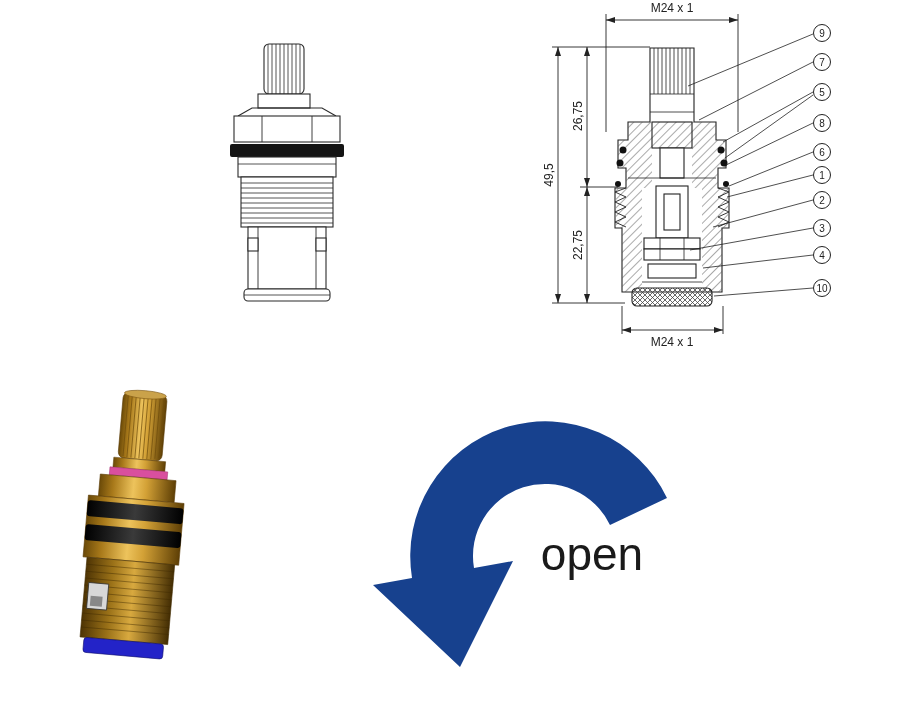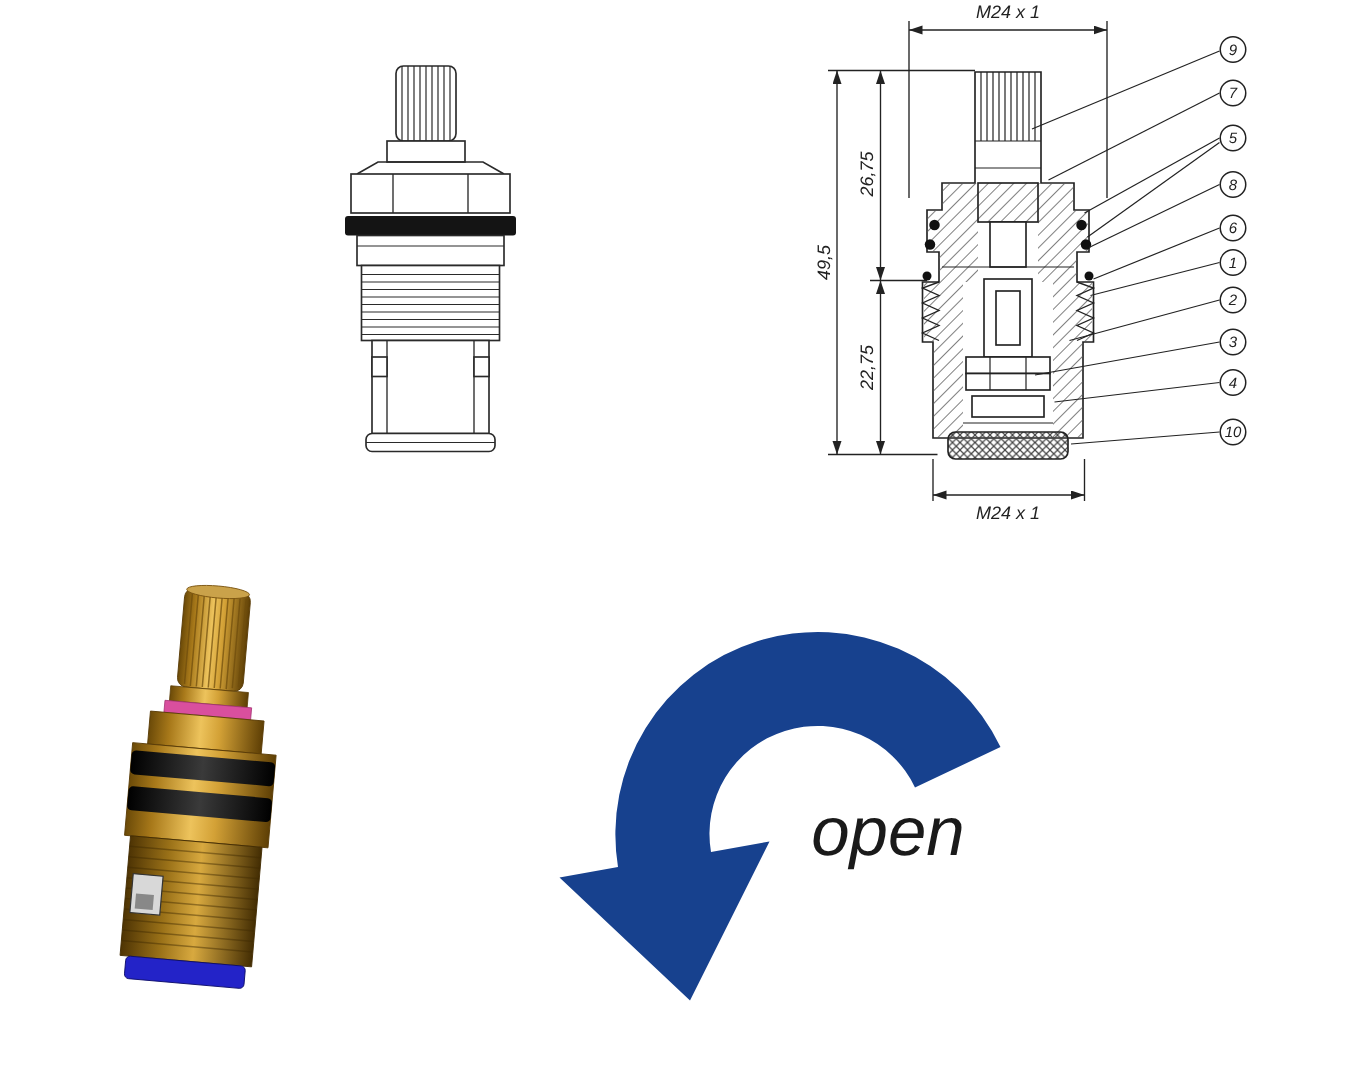--- a/index.html
+++ b/index.html
@@ -3,21 +3,20 @@
 <meta charset="utf-8">
 <style>
   html,body { margin:0; padding:0; background:#fff; }
   .stage {
     position: relative;
     width: 913px;
     height: 720px;
     background: #ffffff;
     overflow: hidden;
     font-family: "Liberation Sans", sans-serif;
-    font-style: italic;
   }
   svg { display:block; }
   svg text {
     font-family: "Liberation Sans", sans-serif;
     fill: #222;
   }
   .dim-text { font-size: 12px; }
   .callout-text { font-size: 10px; }
   .open-text { font-size: 46px; fill: #1a1a1a; }
 </style>

